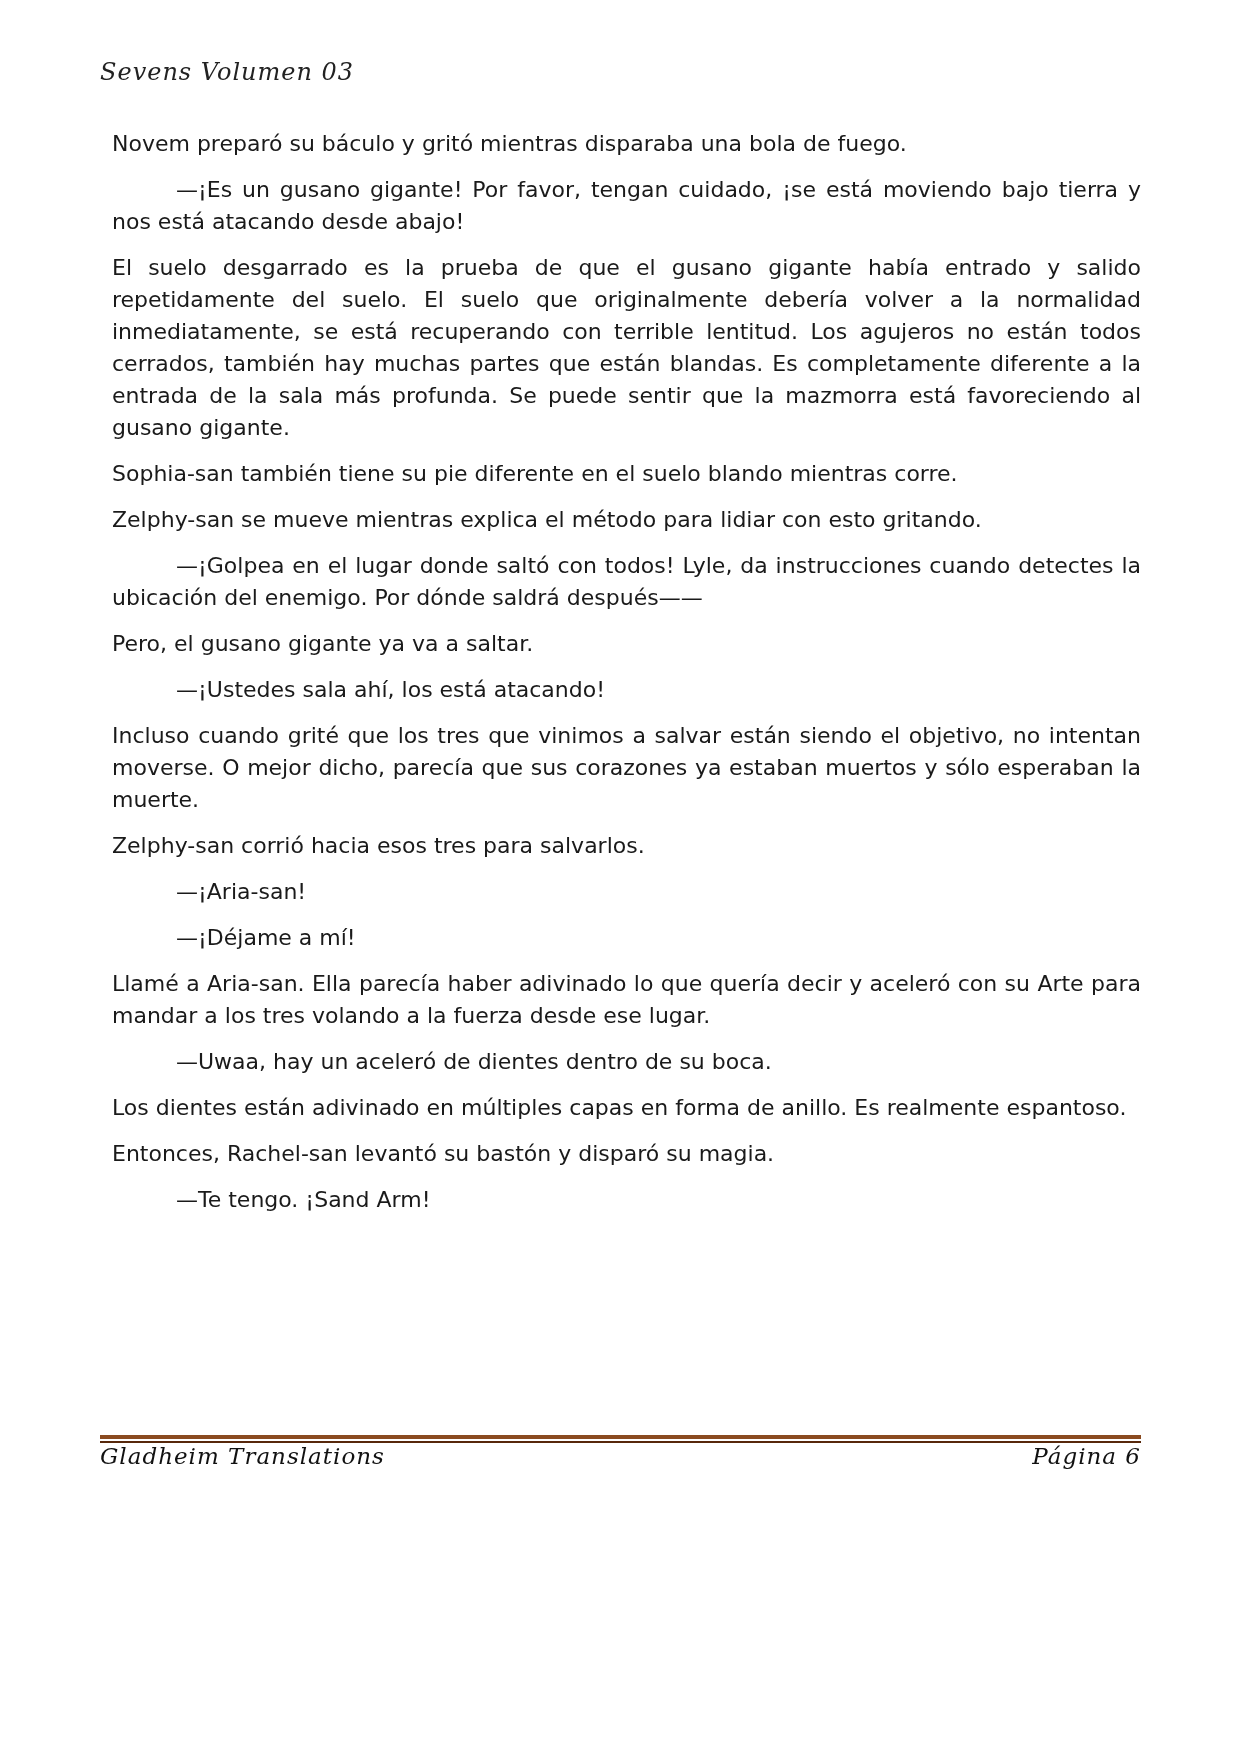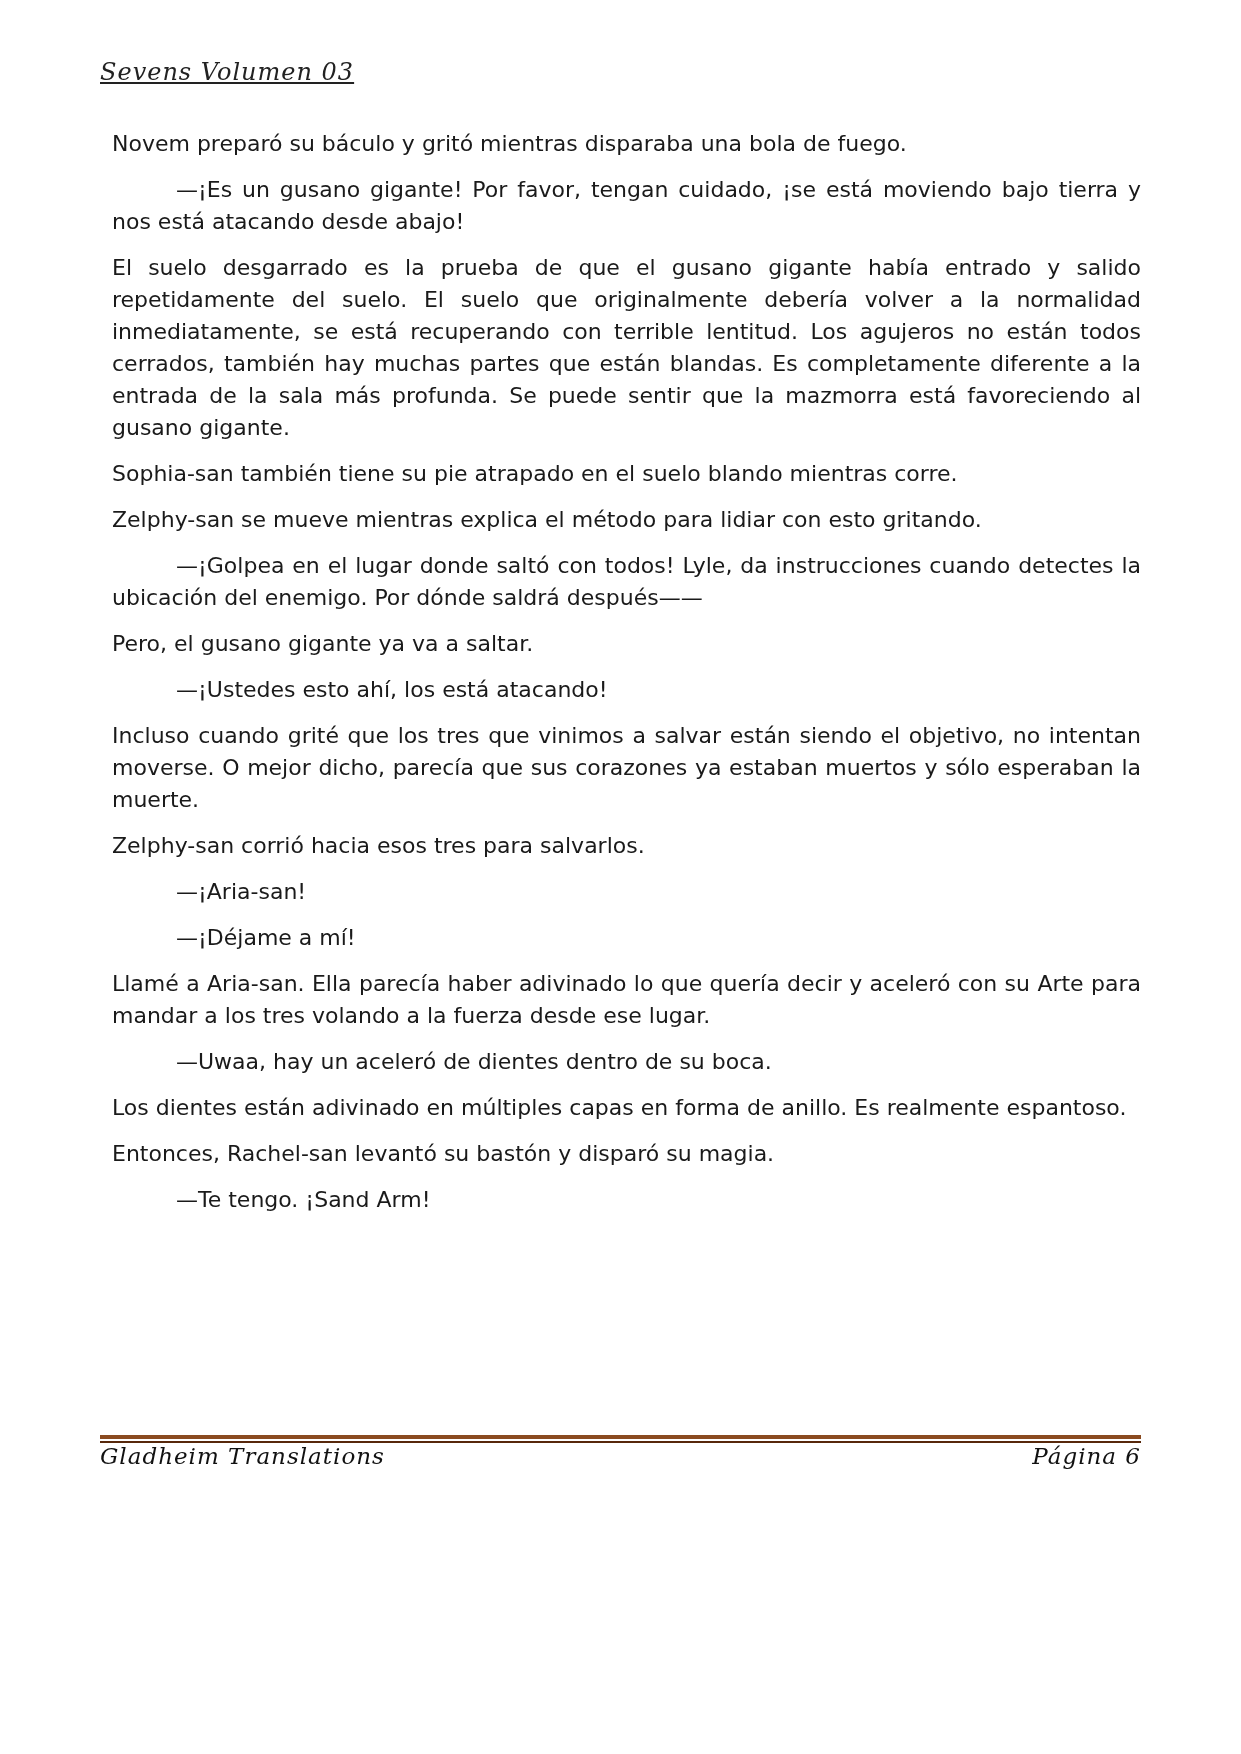--- a/index.html
+++ b/index.html
@@ -21,21 +21,20 @@
     box-sizing: border-box;
     padding: 58px 100px 0 100px;
   }
   .page-header {
     font-family: "DejaVu Serif", "Liberation Serif", serif;
     font-style: italic;
     font-size: 24px;
     letter-spacing: 1px;
     color: #222222;
     margin-bottom: 42px;
-    text-decoration: underline;
   }
   .document-body p {
     margin: 0 0 14px 12px;
     font-size: 22px;
     line-height: 32px;
     text-align: justify;
   }
   .document-body p.dialogue {
     text-indent: 64px;
   }
@@ -67,25 +66,25 @@
 <div class="page">
 
   <header class="page-header">
     <span>Sevens Volumen 03</span>
   </header>
 
   <main class="document-body">
     <p>Novem preparó su báculo y gritó mientras disparaba una bola de fuego.</p>
     <p class="dialogue">—¡Es un gusano gigante! Por favor, tengan cuidado, ¡se está moviendo bajo tierra y nos está atacando desde abajo!</p>
     <p>El suelo desgarrado es la prueba de que el gusano gigante había entrado y salido repetidamente del suelo. El suelo que originalmente debería volver a la normalidad inmediatamente, se está recuperando con terrible lentitud. Los agujeros no están todos cerrados, también hay muchas partes que están blandas. Es completamente diferente a la entrada de la sala más profunda. Se puede sentir que la mazmorra está favoreciendo al gusano gigante.</p>
-    <p>Sophia-san también tiene su pie atrapado en el suelo blando mientras corre.</p>
+    <p>Sophia-san también tiene su pie diferente en el suelo blando mientras corre.</p>
     <p>Zelphy-san se mueve mientras explica el método para lidiar con esto gritando.</p>
     <p class="dialogue">—¡Golpea en el lugar donde saltó con todos! Lyle, da instrucciones cuando detectes la ubicación del enemigo. Por dónde saldrá después——</p>
     <p>Pero, el gusano gigante ya va a saltar.</p>
-    <p class="dialogue">—¡Ustedes esto ahí, los está atacando!</p>
+    <p class="dialogue">—¡Ustedes sala ahí, los está atacando!</p>
     <p>Incluso cuando grité que los tres que vinimos a salvar están siendo el objetivo, no intentan moverse. O mejor dicho, parecía que sus corazones ya estaban muertos y sólo esperaban la muerte.</p>
     <p>Zelphy-san corrió hacia esos tres para salvarlos.</p>
     <p class="dialogue">—¡Aria-san!</p>
     <p class="dialogue">—¡Déjame a mí!</p>
     <p>Llamé a Aria-san. Ella parecía haber adivinado lo que quería decir y aceleró con su Arte para mandar a los tres volando a la fuerza desde ese lugar.</p>
     <p class="dialogue">—Uwaa, hay un aceleró de dientes dentro de su boca.</p>
     <p>Los dientes están adivinado en múltiples capas en forma de anillo. Es realmente espantoso.</p>
     <p>Entonces, Rachel-san levantó su bastón y disparó su magia.</p>
     <p class="dialogue">—Te tengo. ¡Sand Arm!</p>
   </main>

